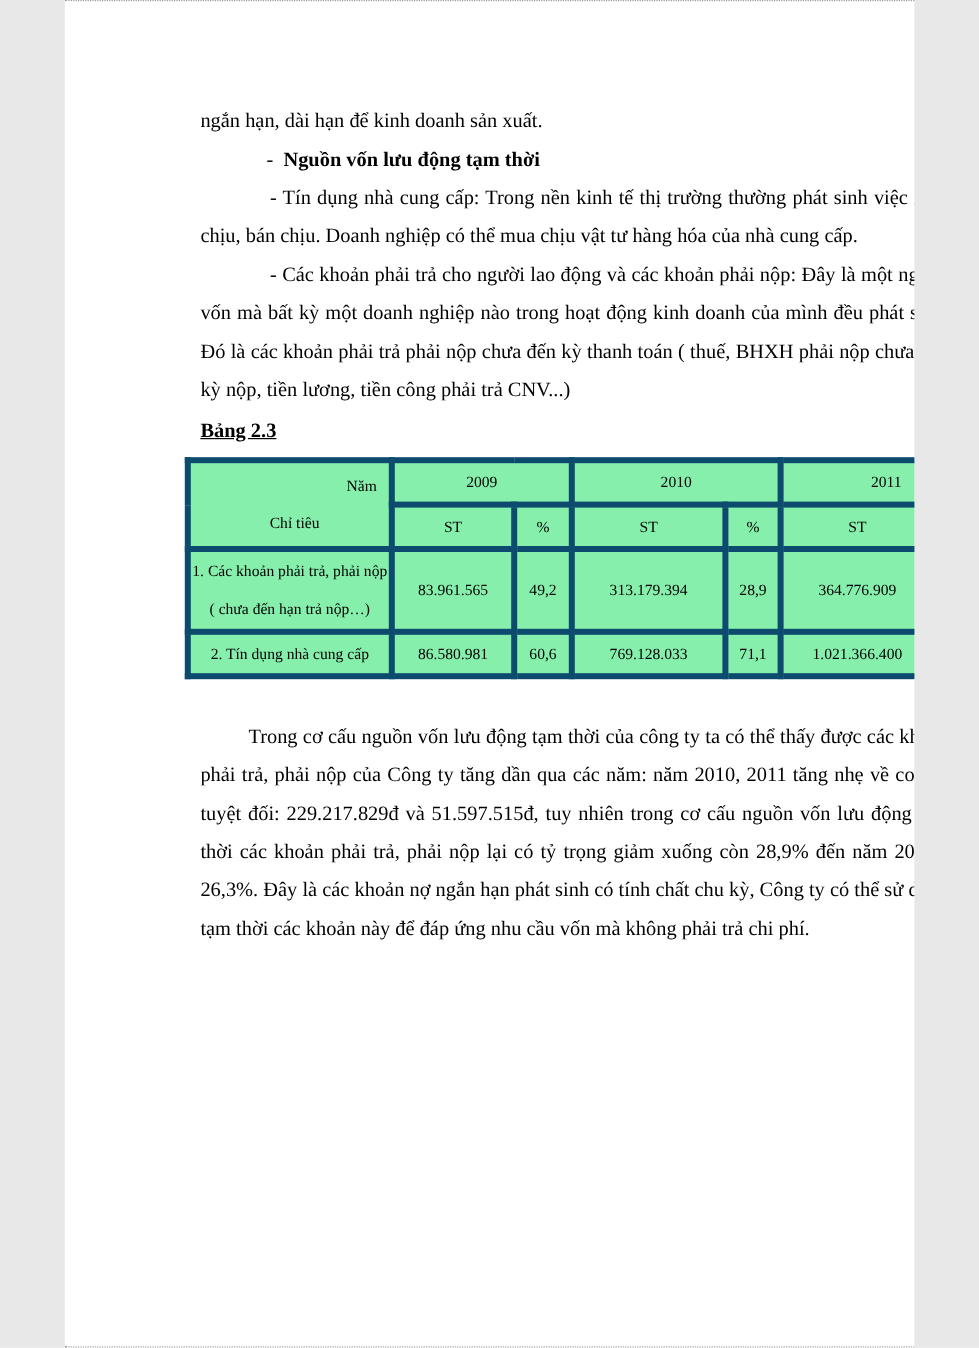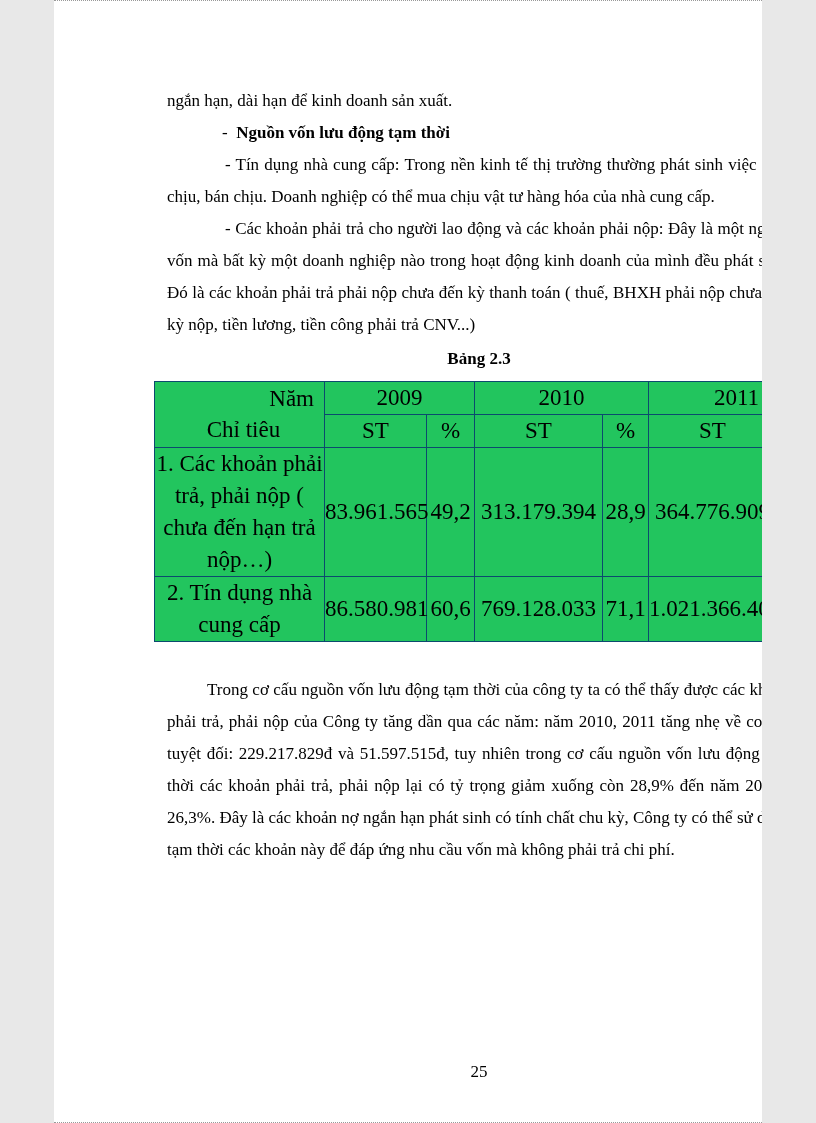--- a/index.html
+++ b/index.html
@@ -30,40 +30,40 @@
     text-align: justify;
   }
   .content p { margin: 0; }
   p.indent-lg { text-indent: 58px; }
   p.indent { text-indent: 40px; }
   .heading-line {
     text-indent: 55px;
   }
   .heading-line b { font-weight: bold; margin-top: 20px; }
   .table-caption {
-    text-align: center;
     font-weight: bold;
     text-indent: 0;
     margin-top: 2px !important;
+    text-decoration: underline;
   }
   table.data-table {
     border-collapse: collapse;
     width: 670px;
     margin-left: -13px;
     margin-top: 6px;
     table-layout: fixed;
   }
   table.data-table td {
-    border: 1px solid #0c4a6e;
-    font-size: 23px;
+    border: 5px solid #0c4a6e;
+    font-size: 13px;
     line-height: 32px;
     padding: 0;
     vertical-align: middle;
     text-align: center;
-    background: #22c55e;
+    background: #86efac;
   }
   td.corner-cell { padding: 0; vertical-align: top; }
   .corner-top {
     text-align: right;
     padding: 0 10px 0 0;
     height: 31px;
     line-height: 31px;
   }
   .corner-bottom {
     text-align: center;
@@ -153,14 +153,13 @@
           <td class="val-cell">73,7</td>
         </tr>
       </tbody>
     </table>
 
     <p class="indent after-table">Trong cơ cấu nguồn vốn lưu động tạm thời của công ty ta có thể thấy được các khoản phải trả, phải nộp của Công ty tăng dần qua các năm: năm 2010, 2011 tăng nhẹ về con số tuyệt đối: 229.217.829đ và 51.597.515đ, tuy nhiên trong cơ cấu nguồn vốn lưu động tạm thời các khoản phải trả, phải nộp lại có tỷ trọng giảm xuống còn 28,9% đến năm 2011là 26,3%. Đây là các khoản nợ ngắn hạn phát sinh có tính chất chu kỳ, Công ty có thể sử dụng tạm thời các khoản này để đáp ứng nhu cầu vốn mà không phải trả chi phí.</p>
 
 
   </div>
 
-  <div class="page-number">25</div>
 </div>
 
 </body></html>

